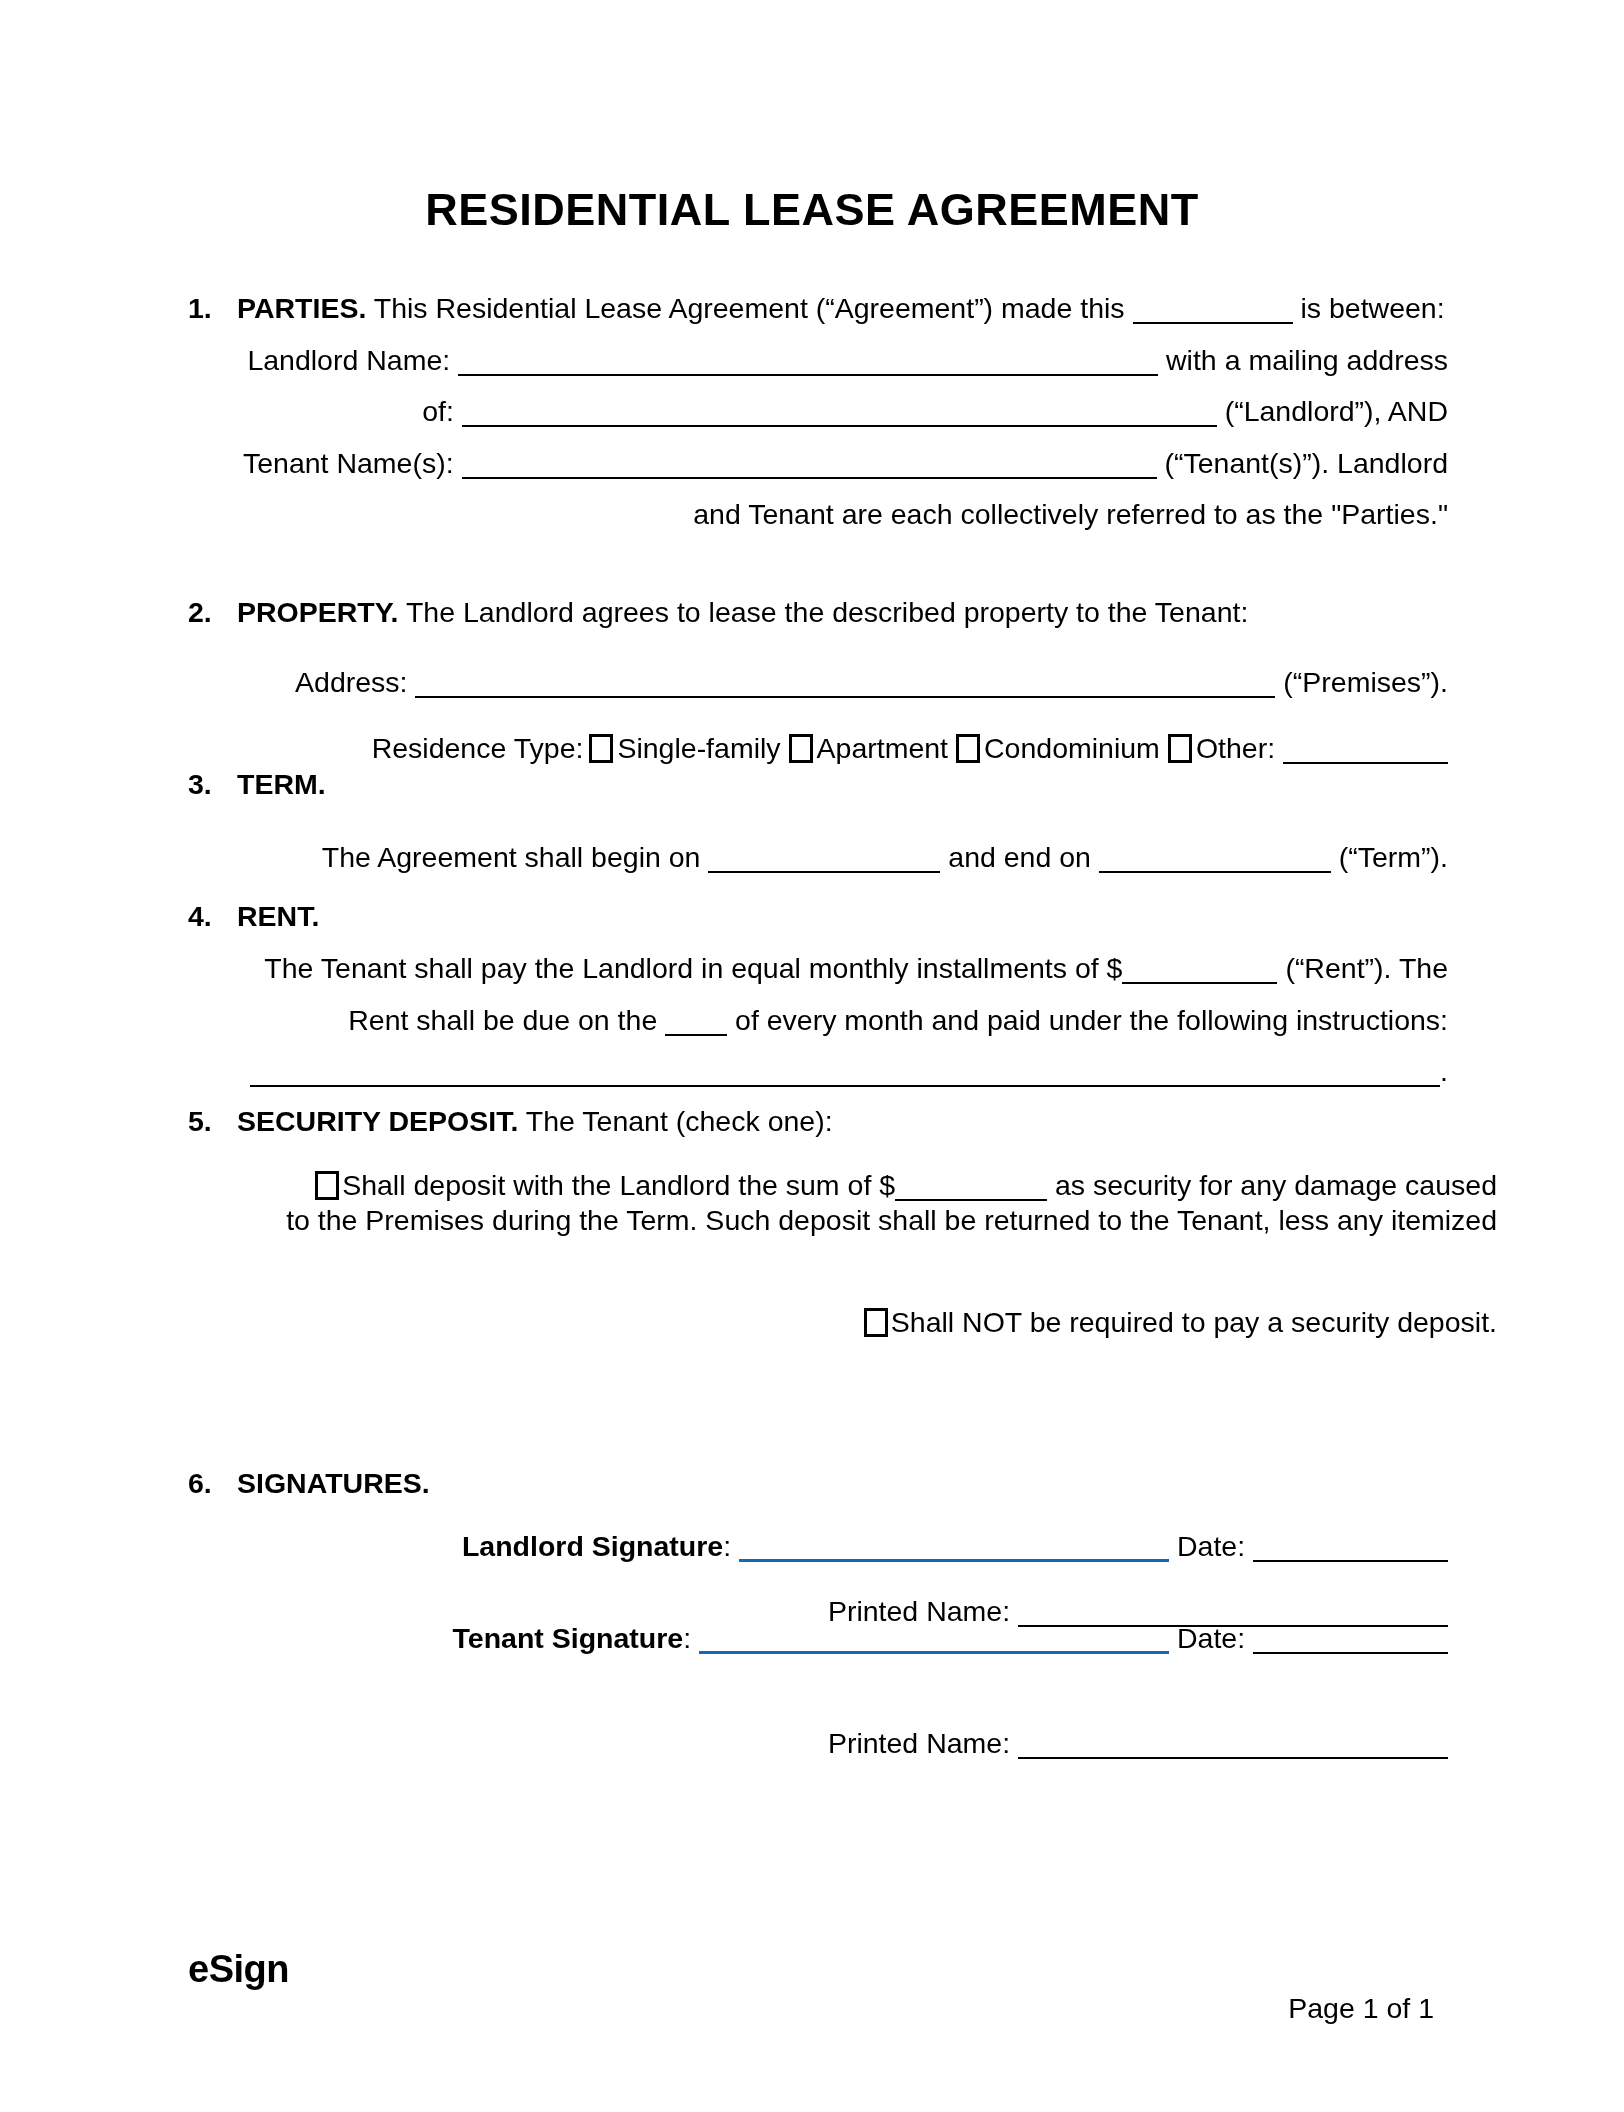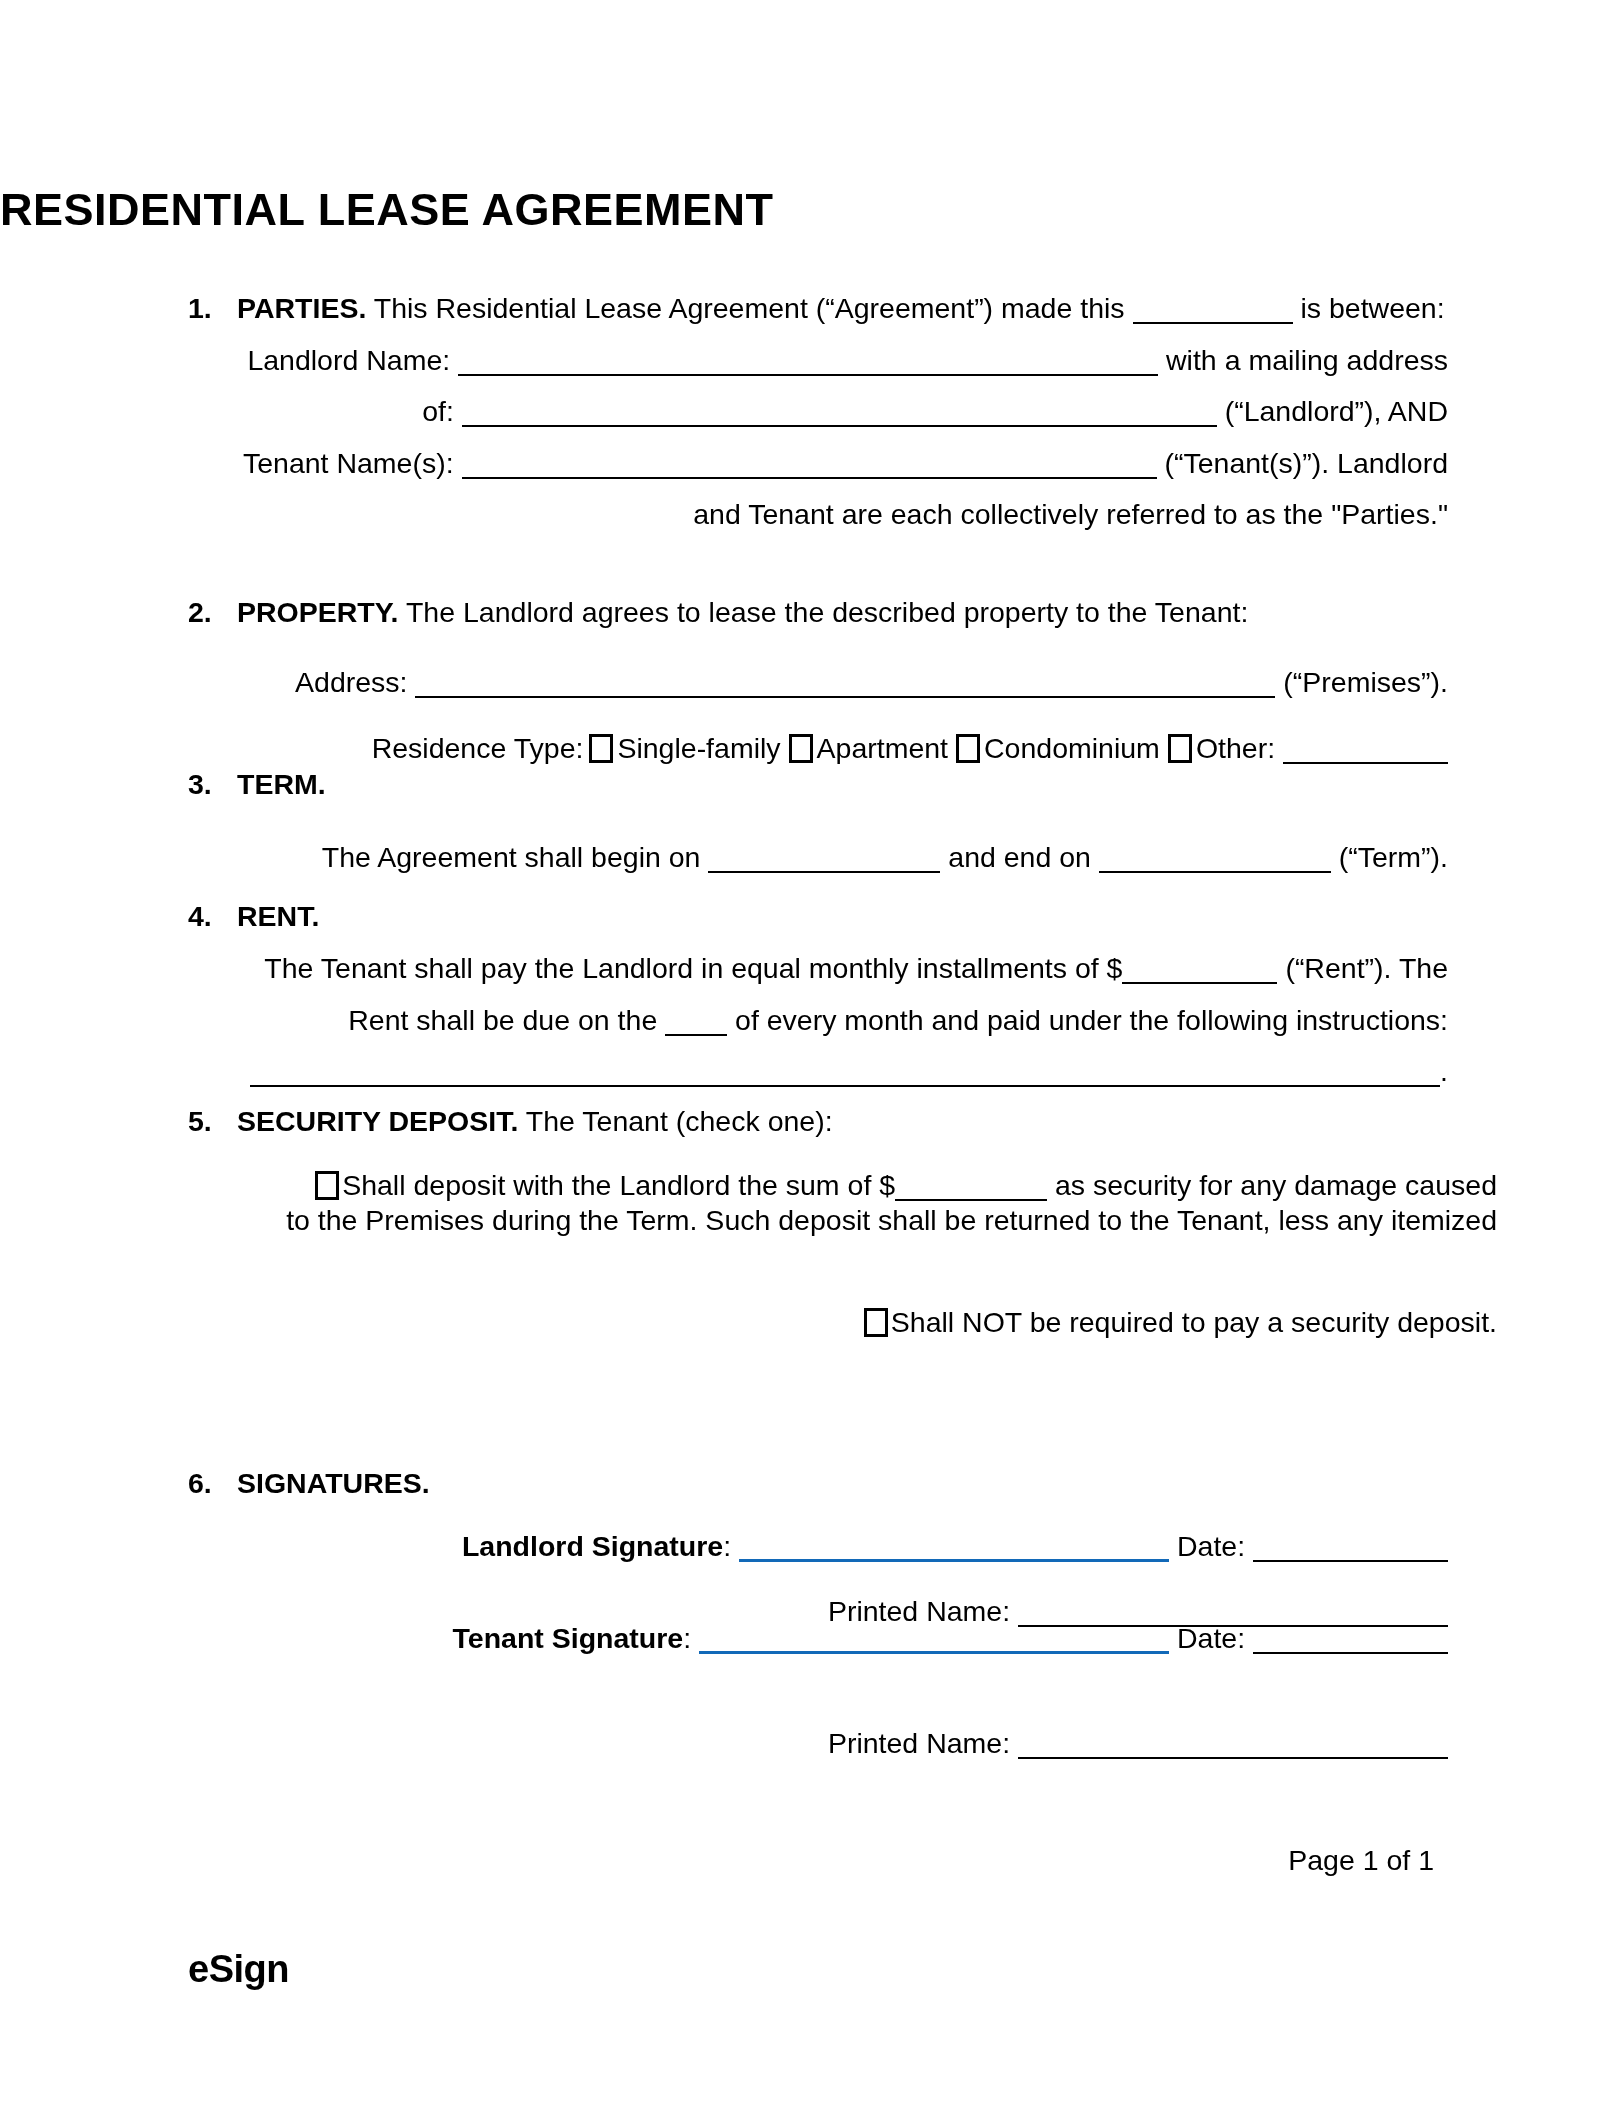--- a/index.html
+++ b/index.html
@@ -8,21 +8,21 @@
     width:1624px;height:2112px;
     background:#ffffff;
     outline:1px solid #cfcfcf;
     font-family:"Liberation Sans", sans-serif;
     font-size:28.5px;
     color:#000;
     overflow:hidden;
   }
   .title{
     position:absolute;top:186px;left:0;width:100%;
-    font-weight:bold;font-size:45px;line-height:1.05;
+    text-align:center;font-weight:bold;font-size:45px;line-height:1.05;
     letter-spacing:0.5px;
   }
   .blk{position:absolute;left:188px;width:1260px;}
   .ln{line-height:51.5px;white-space:nowrap;}
   .ind{padding-left:49px;text-align:right;}
   .num{display:inline-block;width:49px;font-weight:bold;}
   .b{font-weight:bold;}
   
   .bl{
     display:inline-block;height:30px;
@@ -47,21 +47,21 @@
   .w-term{width:232px}
   .w-rent{width:155px}.w-day{width:62px}.w-instr{width:1190px}
   .w-dep{width:152px}.w-days{width:78px}
   .w-sig{width:430px}.w-sig2{width:470px}.w-date{width:195px}.w-print{width:430px}
   .datelbl{}
   .footer-brand{
     position:absolute;left:188px;top:1950px;
     font-weight:bold;font-size:38px;letter-spacing:-0.5px;line-height:1;
   }
   .footer-page{
-    position:absolute;right:190px;top:1846px;
+    position:absolute;right:190px;top:1994px;
     font-size:28.5px;line-height:1;
   }
 </style>
 </head>
 <body>
 
 <div class="page">
 
   <div class="title">RESIDENTIAL LEASE AGREEMENT</div>
 

